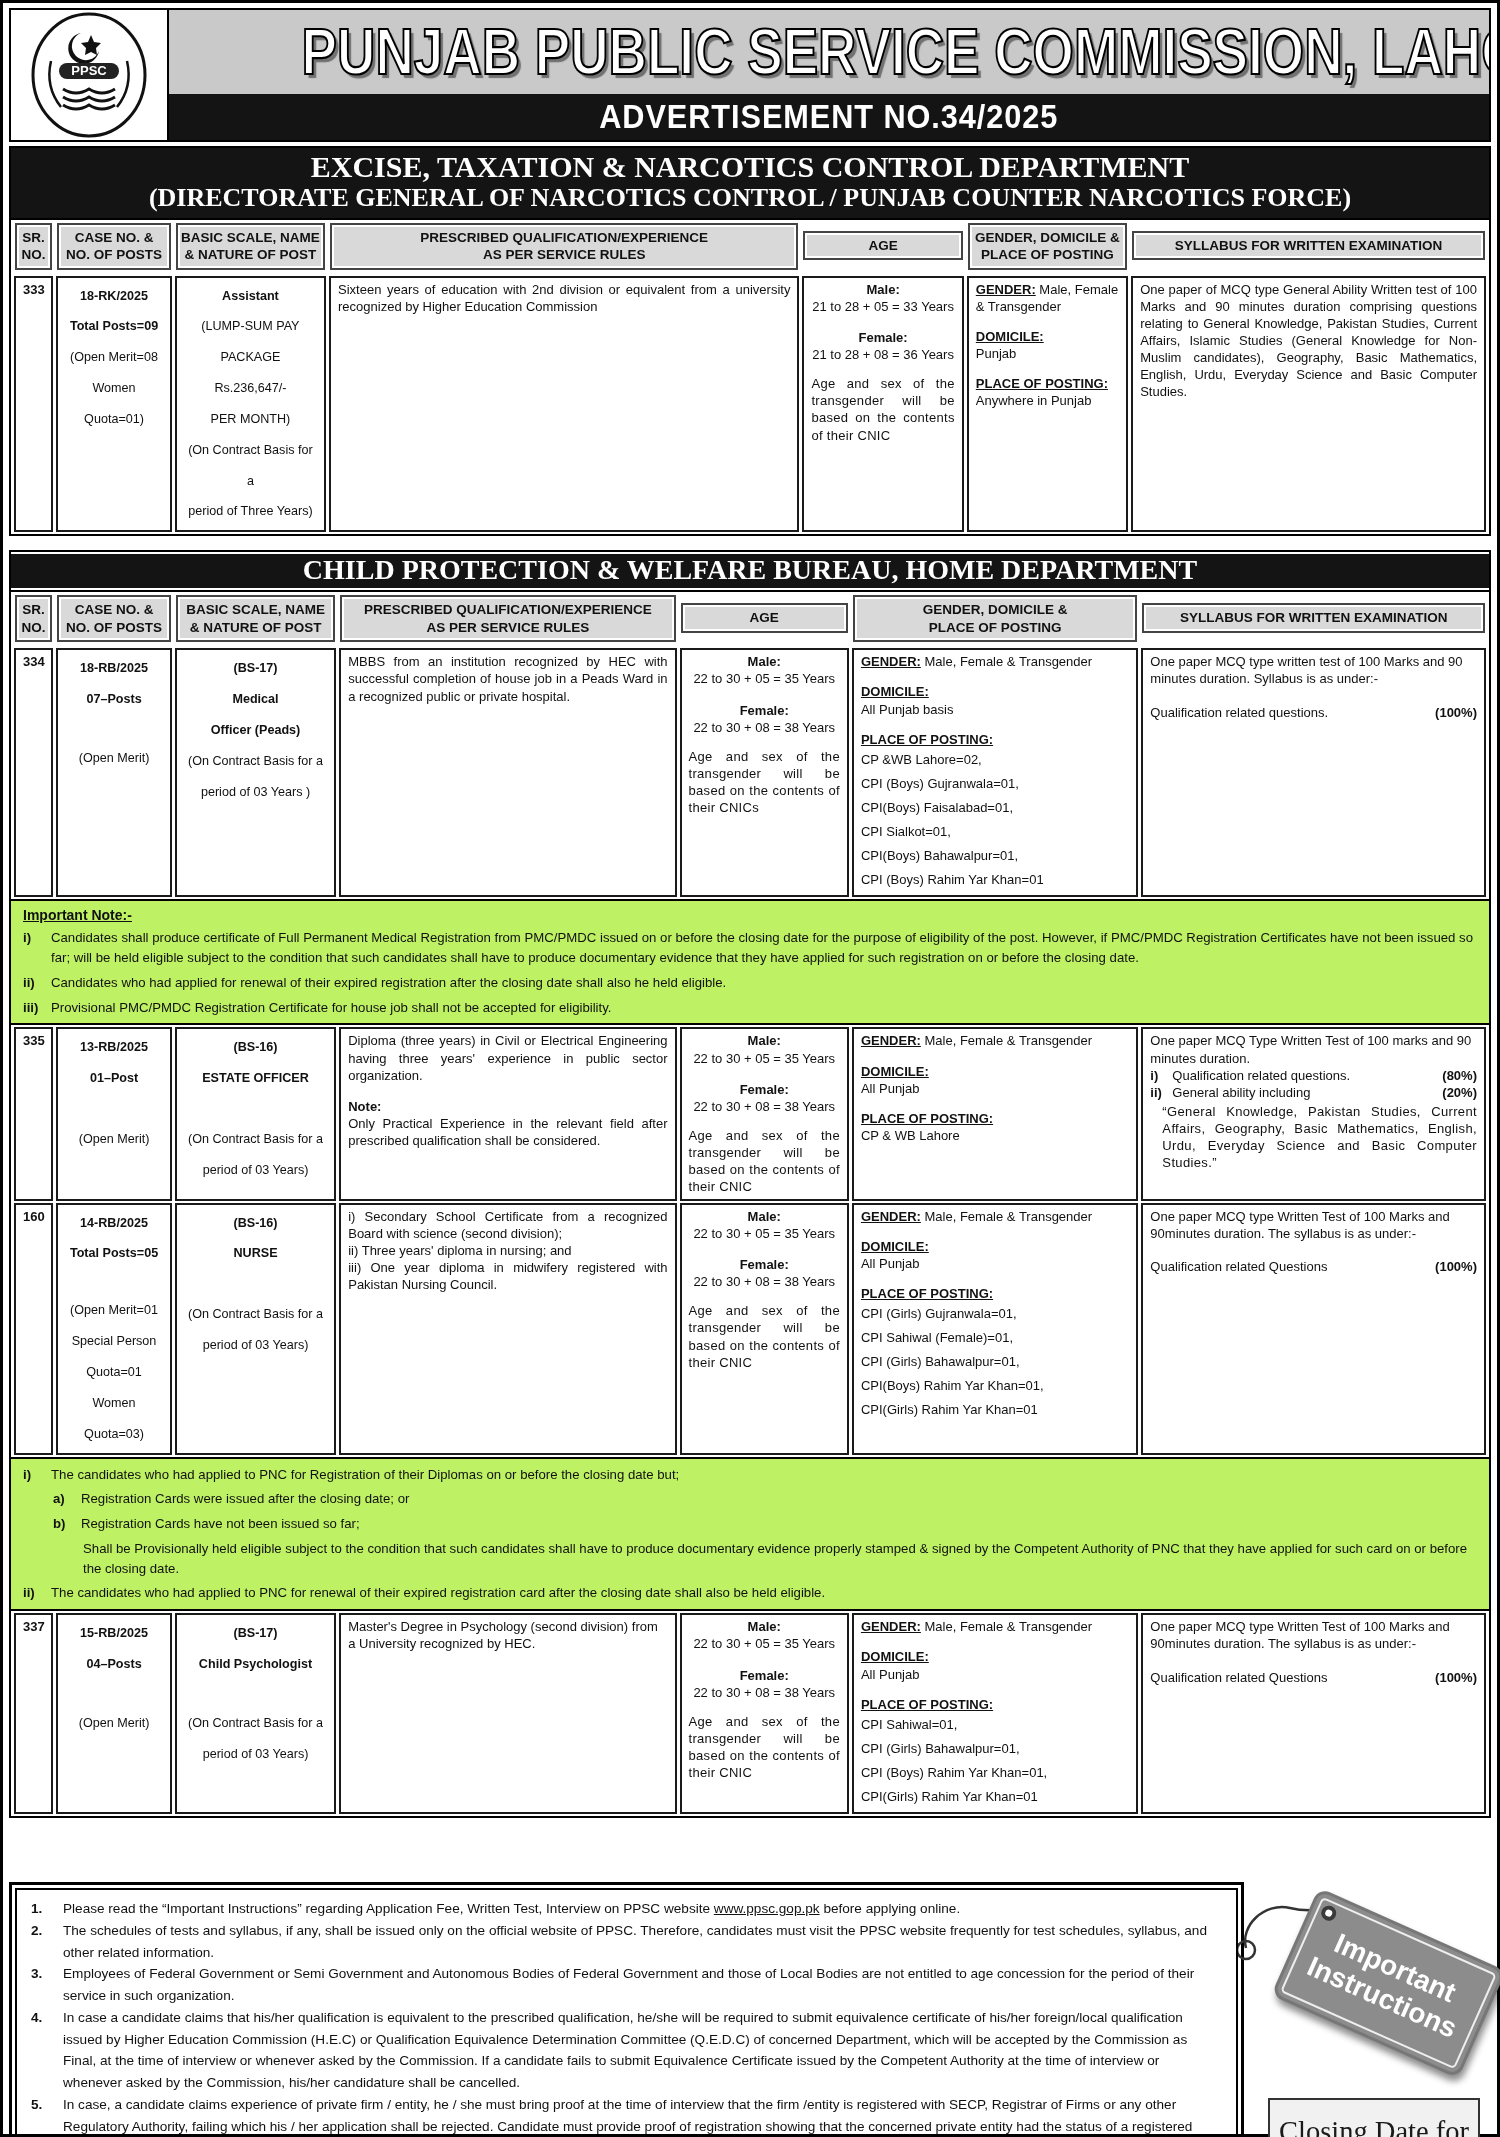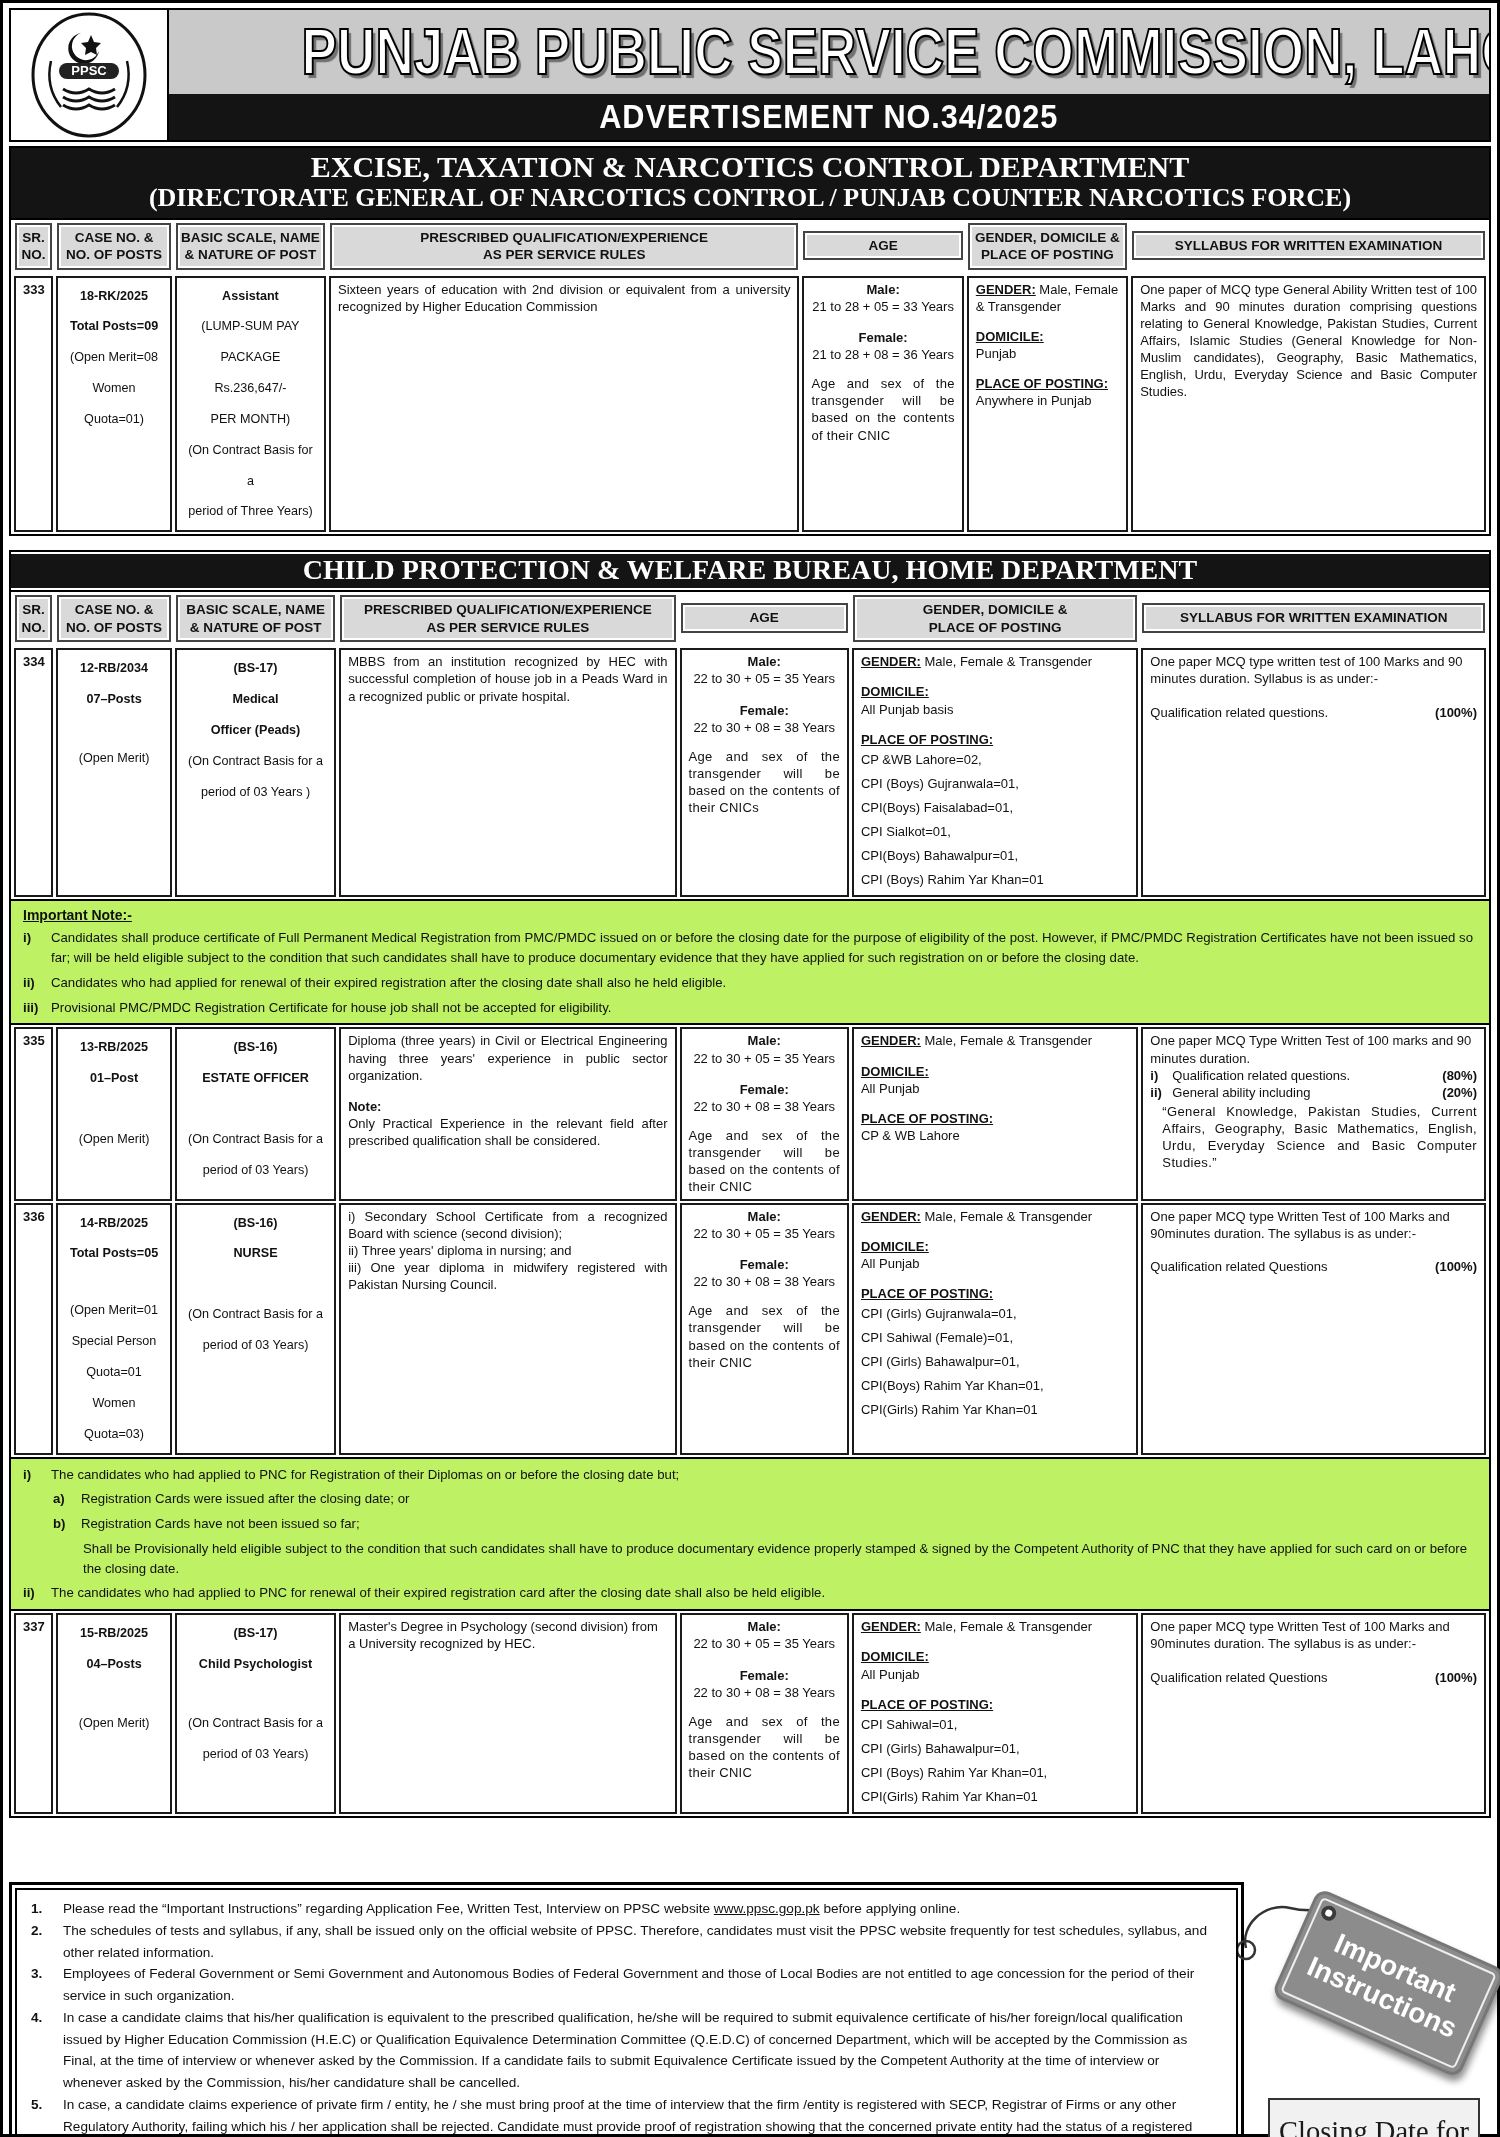--- a/index.html
+++ b/index.html
@@ -235,21 +235,21 @@
             <div class="hdr-box">GENDER, DOMICILE &amp;
 PLACE OF POSTING</div>
           </td>
       <td>
             <div class="hdr-box" style="margin-top:8px">SYLLABUS FOR WRITTEN EXAMINATION</div>
           </td>
     </tr>
     <tr style="height:192px">
       <td class="sr-cell">334</td>
       <td>
-        <div class="spread spread-b">12-RB/2034
+        <div class="spread spread-b">18-RB/2025
 07–Posts</div>
         <div class="spread" style="margin-top:28px">(Open Merit)</div>
       </td>
       <td>
         <div class="spread spread-b">(BS-17)
 Medical
 Officer (Peads)</div>
         <div class="spread">(On Contract Basis for a
 period of 03 Years )</div>
       </td>
@@ -348,21 +348,21 @@
             </div>
         <div class="syl-item">
               <span class="syl-m">ii)</span>
               <span class="syl-t">General ability including</span>
               <span class="syl-p">(20%)</span>
             </div>
         <div class="syl-quote">“General Knowledge, Pakistan Studies, Current Affairs, Geography, Basic Mathematics, English, Urdu, Everyday Science and Basic Computer Studies.”</div>
       </td>
     </tr>
     <tr style="height:236px">
-      <td class="sr-cell">336</td>
+      <td class="sr-cell">160</td>
       <td>
         <div class="spread spread-b">14-RB/2025
 Total Posts=05</div>
         <div class="spread" style="margin-top:26px">(Open Merit=01
 Special Person
 Quota=01
 Women Quota=03)</div>
       </td>
       <td>
         <div class="spread spread-b">(BS-16)

